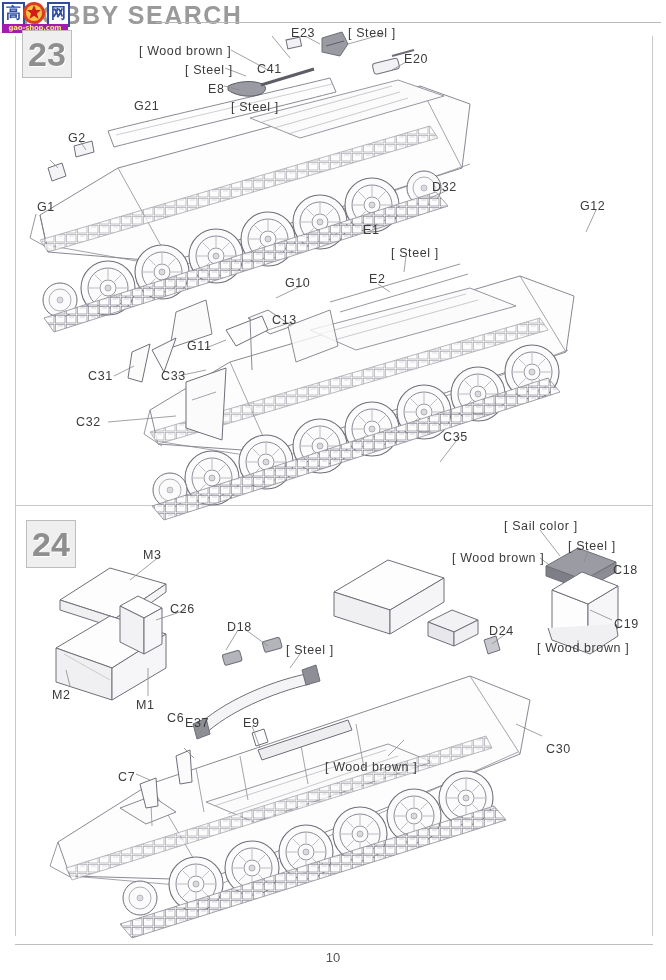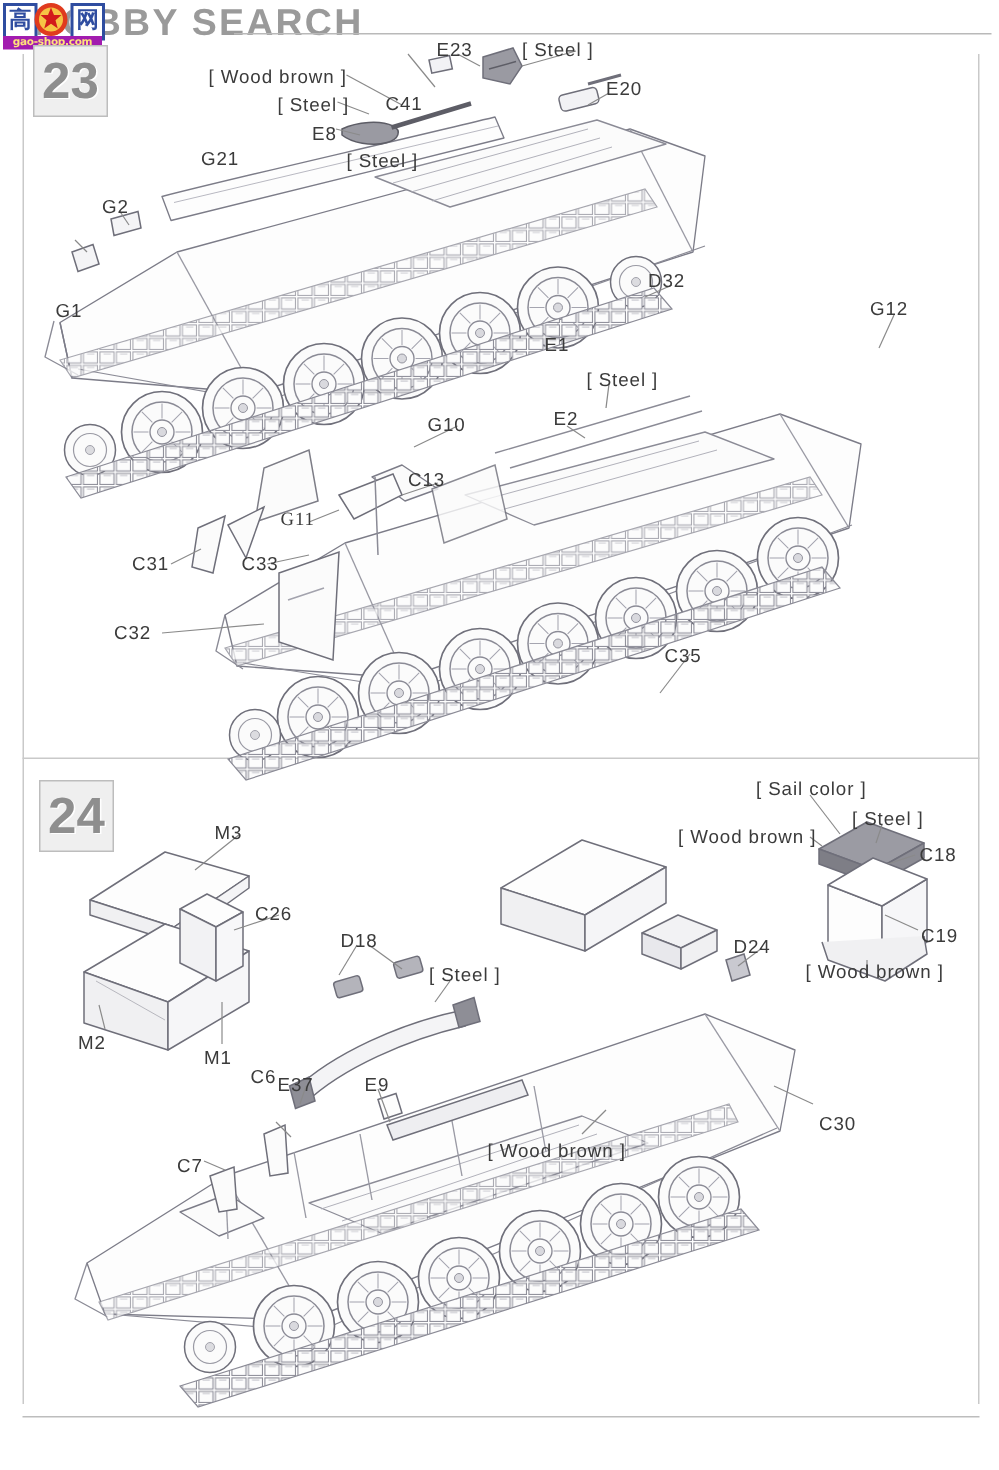--- a/index.html
+++ b/index.html
@@ -413,21 +413,21 @@
       <div class="lab" style="left: 134px; top: 99px;">G21</div>
       <div class="lab" style="left: 68px; top: 131px;">G2</div>
       <div class="lab" style="left: 37px; top: 160px; margin-top: 40px;">G1</div>
       <div class="lab" style="left: 432px; top: 180px;">D32</div>
       <div class="lab" style="left: 580px; top: 199px;">G12</div>
       <div class="lab" style="left: 363px; top: 223px;">E1</div>
       <div class="lab" style="left: 391px; top: 246px;">[ Steel ]</div>
       <div class="lab" style="left: 369px; top: 272px;">E2</div>
       <div class="lab" style="left: 285px; top: 276px;">G10</div>
       <div class="lab" style="left: 272px; top: 313px;">C13</div>
-      <div class="lab" style="left: 187px; top: 339px; font-family: Liberation Serif, serif;">G11</div>
+      <div class="lab" style="left: 187px; top: 339px;">G11</div>
       <div class="lab" style="left: 88px; top: 369px;">C31</div>
       <div class="lab" style="left: 161px; top: 369px;">C33</div>
       <div class="lab" style="left: 76px; top: 415px;">C32</div>
       <div class="lab" style="left: 443px; top: 430px;">C35</div>
     </div>
   <div id="labels-24">
       <div class="lab" style="left: 143px; top: 548px;">M3</div>
       <div class="lab" style="left: 170px; top: 602px;">C26</div>
       <div class="lab" style="left: 52px; top: 688px;">M2</div>
       <div class="lab" style="left: 136px; top: 698px;">M1</div>
@@ -441,13 +441,14 @@
       <div class="lab" style="left: 504px; top: 519px;">[ Sail color ]</div>
       <div class="lab" style="left: 568px; top: 539px;">[ Steel ]</div>
       <div class="lab" style="left: 452px; top: 551px;">[ Wood brown ]</div>
       <div class="lab" style="left: 613px; top: 563px;">C18</div>
       <div class="lab" style="left: 614px; top: 617px;">C19</div>
       <div class="lab" style="left: 489px; top: 624px;">D24</div>
       <div class="lab" style="left: 537px; top: 641px;">[ Wood brown ]</div>
       <div class="lab" style="left: 546px; top: 742px;">C30</div>
     </div>
 
+  <div class="page-num">10</div>
 </div>
 
 </body></html>

